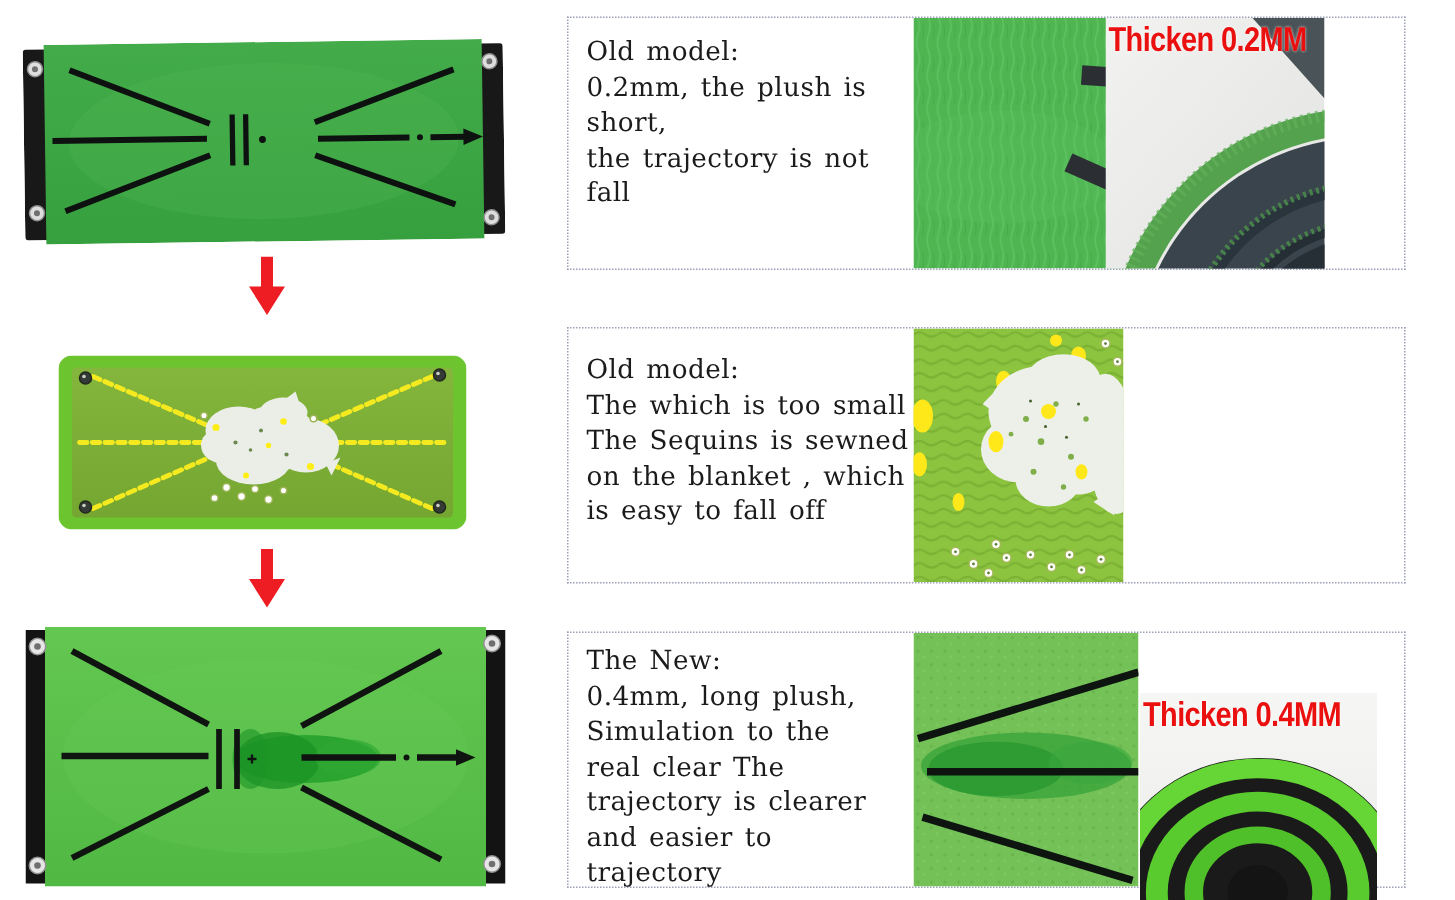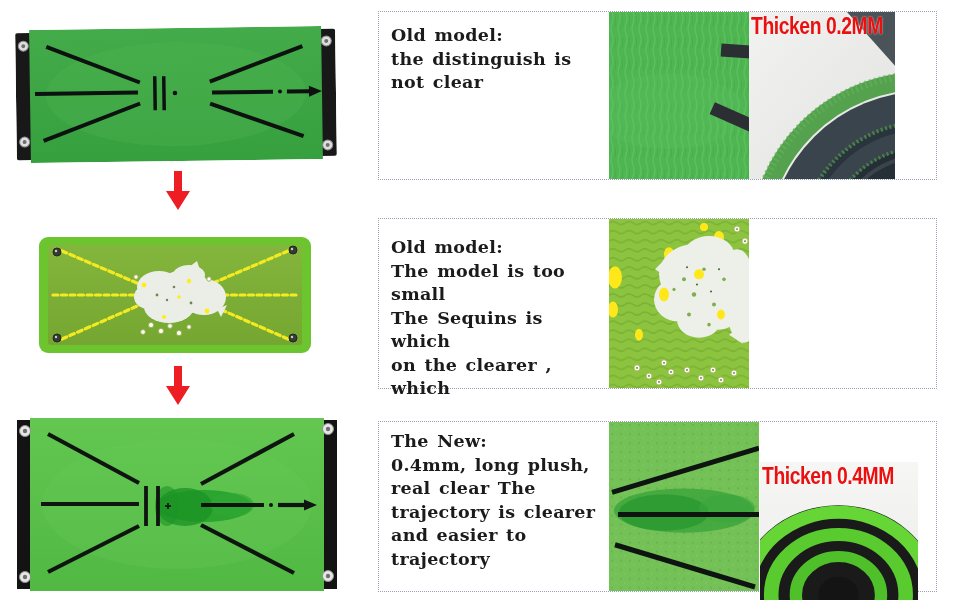--- a/index.html
+++ b/index.html
@@ -14,29 +14,29 @@
   .flow-arrow-1{left:166px;top:171px;width:24px;height:40px;}
   .flow-arrow-2{left:166px;top:366px;width:24px;height:40px;}
 
   
   .info-box{position:absolute;left:378px;width:559px;border:1px dotted #9ba0b8;
             background:#ffffff;box-sizing:border-box;}
   .box1{top:11px;height:169px;}
   .box2{top:218px;height:171px;}
   .box3{top:421px;height:171px;}
 
-  .txt{position:absolute;left:12px;right:330px;color:#1b1b1b;font-weight:bold;
+  .txt{position:absolute;left:12px;right:330px;color:#1b1b1b;font-weight:normal;
        font-size:17.5px;line-height:23.5px;letter-spacing:.3px;word-spacing:2px;}
   .box1 .txt{top:12px;}
   .box2 .txt{top:17px;}
   .box3 .txt{top:8px;}
 
   .thumb{position:absolute;top:0;bottom:0;height:100%;}
   .t-plush{left:230px;width:145px;}
-  .t-roll02{left:370px;width:146px;}
+  .t-roll02{left:358px;width:146px;}
   .t-sequin{left:230px;width:140px;}
   .t-traj{left:230px;width:150px;}
   .t-roll04{left:381px;width:158px;margin-top:40px;}
   .thumb svg{display:block;width:100%;height:100%;}
 
   .overlay-label{position:absolute;top:1px;left:2px;white-space:nowrap;
       font-family:"Liberation Sans",sans-serif;font-weight:bold;font-size:23px;
       color:#ea1010;transform:scaleX(.84);transform-origin:0 0;letter-spacing:-.5px;
       text-shadow:0 0 2px rgba(255,255,255,.85);}
 </style>
@@ -202,21 +202,22 @@
           <circle cx="8" cy="159" r="2.2"></circle>
         <circle cx="311" cy="11" r="2.2"></circle>
           <circle cx="311" cy="158" r="2.2"></circle>
       </g>
     </g>
   </svg>
 
   <div class="info-box box1">
     <div class="txt">
       <div>Old model:</div>
-      <div>the distinguish is not clear</div>
+      <div>0.2mm, the plush is short,</div>
+      <div>the trajectory is not fall</div>
     </div>
 
     <div class="thumb t-plush">
       <svg viewBox="0 0 145 168" preserveAspectRatio="none">
         <defs>
           <pattern id="pv" width="7" height="22" patternUnits="userSpaceOnUse">
             <rect width="7" height="22" fill="#4eb551"></rect>
             <path d="M3,0 q2,6 0,11 q-2,6 0,11" stroke="#63c765" stroke-width="1.2" fill="none" opacity=".7"></path>
             <path d="M6,4 q1.5,5 0,10" stroke="#3da344" stroke-width=".8" fill="none" opacity=".5"></path>
           </pattern>
@@ -247,23 +248,24 @@
         <circle cx="175" cy="235" r="99" stroke="#47824a" stroke-width="3.5" fill="none" stroke-dasharray="2 2.5"></circle>
         <circle cx="175" cy="235" r="88" fill="#262f36"></circle>
       </svg>
       <div class="overlay-label">Thicken 0.2MM</div>
     </div>
   </div>
 
   <div class="info-box box2">
     <div class="txt">
       <div>Old model:</div>
-      <div>The model is too small</div>
-      <div>The Sequins is which</div>
-      <div>on the clearer , which</div>
+      <div>The which is too small</div>
+      <div>The Sequins is sewned</div>
+      <div>on the blanket , which</div>
+      <div>is easy to fall off</div>
     </div>
 
     <div class="thumb t-sequin">
       <svg viewBox="0 0 140 168" preserveAspectRatio="none">
         <defs>
           <pattern id="pw" width="16" height="9" patternUnits="userSpaceOnUse">
             <rect width="16" height="9" fill="#8cc33f"></rect>
             <path d="M0,4 q4,-3 8,0 t8,0" stroke="#7cb234" stroke-width="1.5" fill="none"></path>
           </pattern>
         </defs>
@@ -338,20 +340,21 @@
             <circle cx="136" cy="22" r=".9"></circle>
         </g>
       </svg>
     </div>
   </div>
 
   <div class="info-box box3">
     <div class="txt">
       <div>The New:</div>
       <div>0.4mm, long plush,</div>
+      <div>Simulation to the</div>
       <div>real clear The</div>
       <div>trajectory is clearer</div>
       <div>and easier to trajectory</div>
     </div>
 
     <div class="thumb t-traj">
       <svg viewBox="0 0 150 168" preserveAspectRatio="none">
         <defs>
           <pattern id="pt" width="9" height="9" patternUnits="userSpaceOnUse">
             <rect width="9" height="9" fill="#74c257"></rect>

